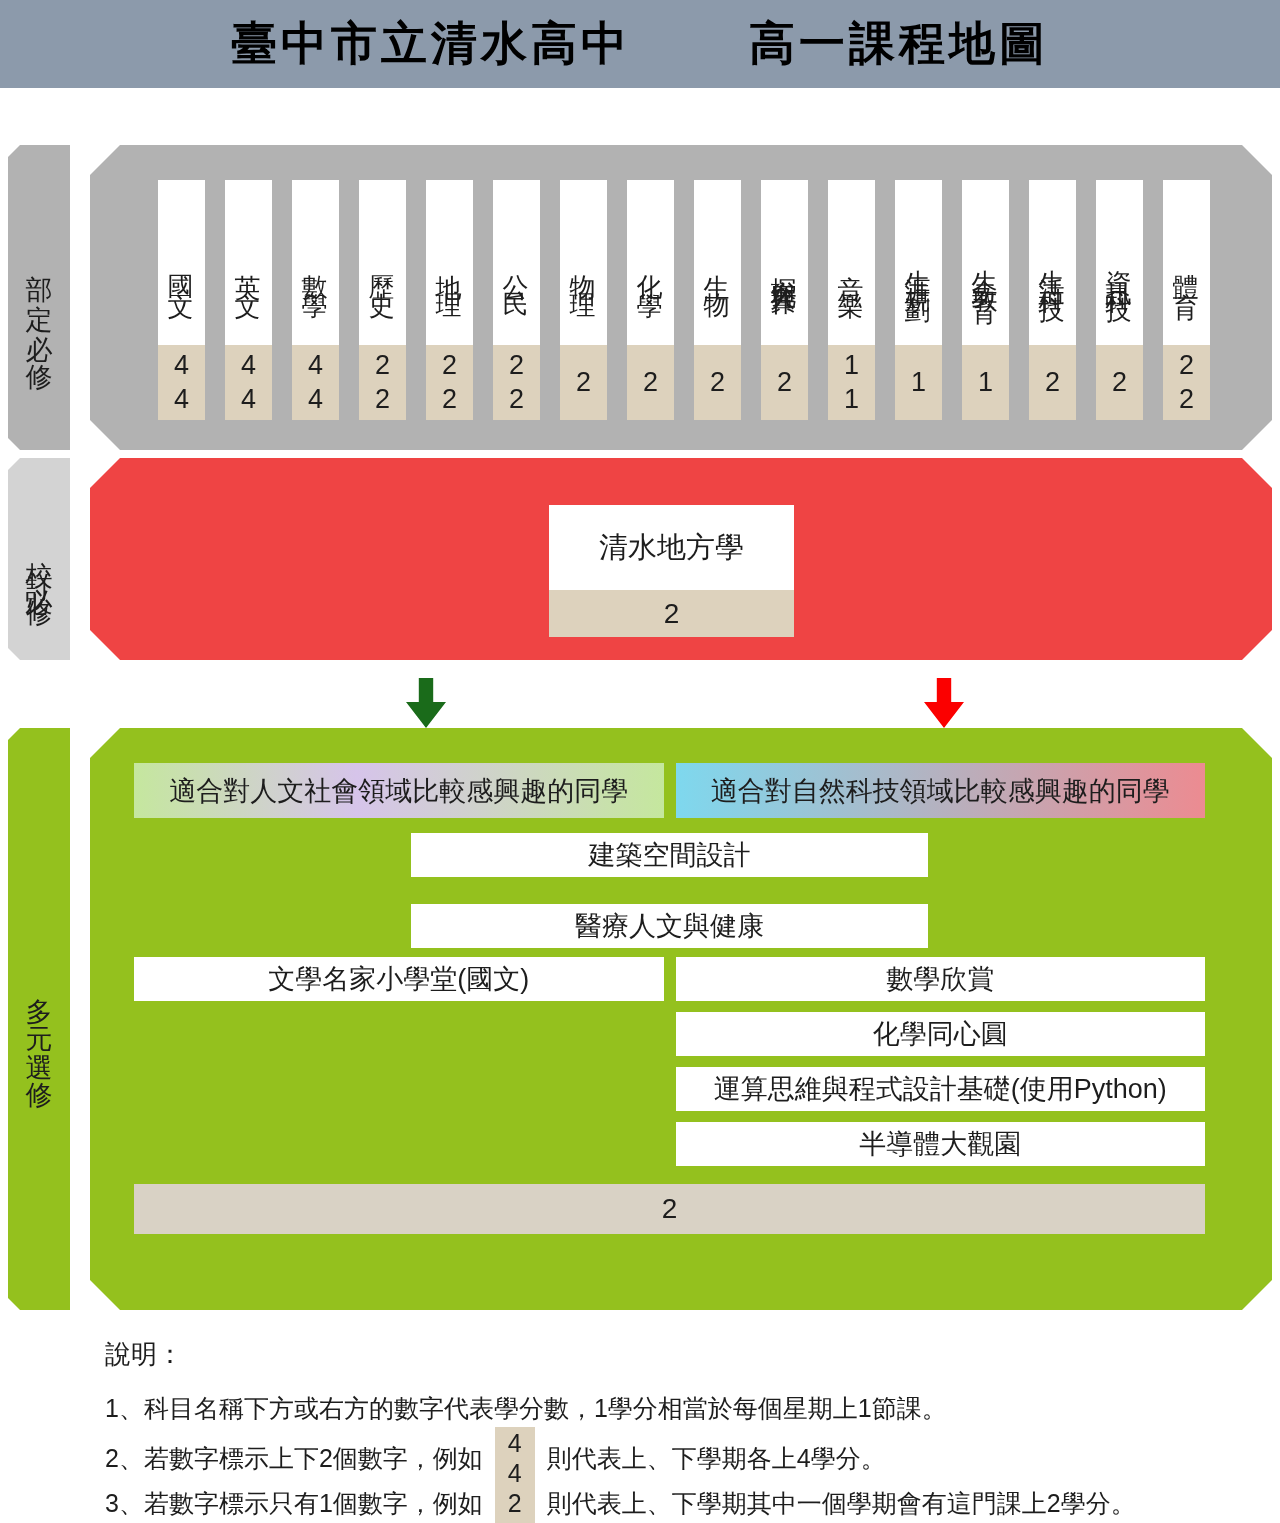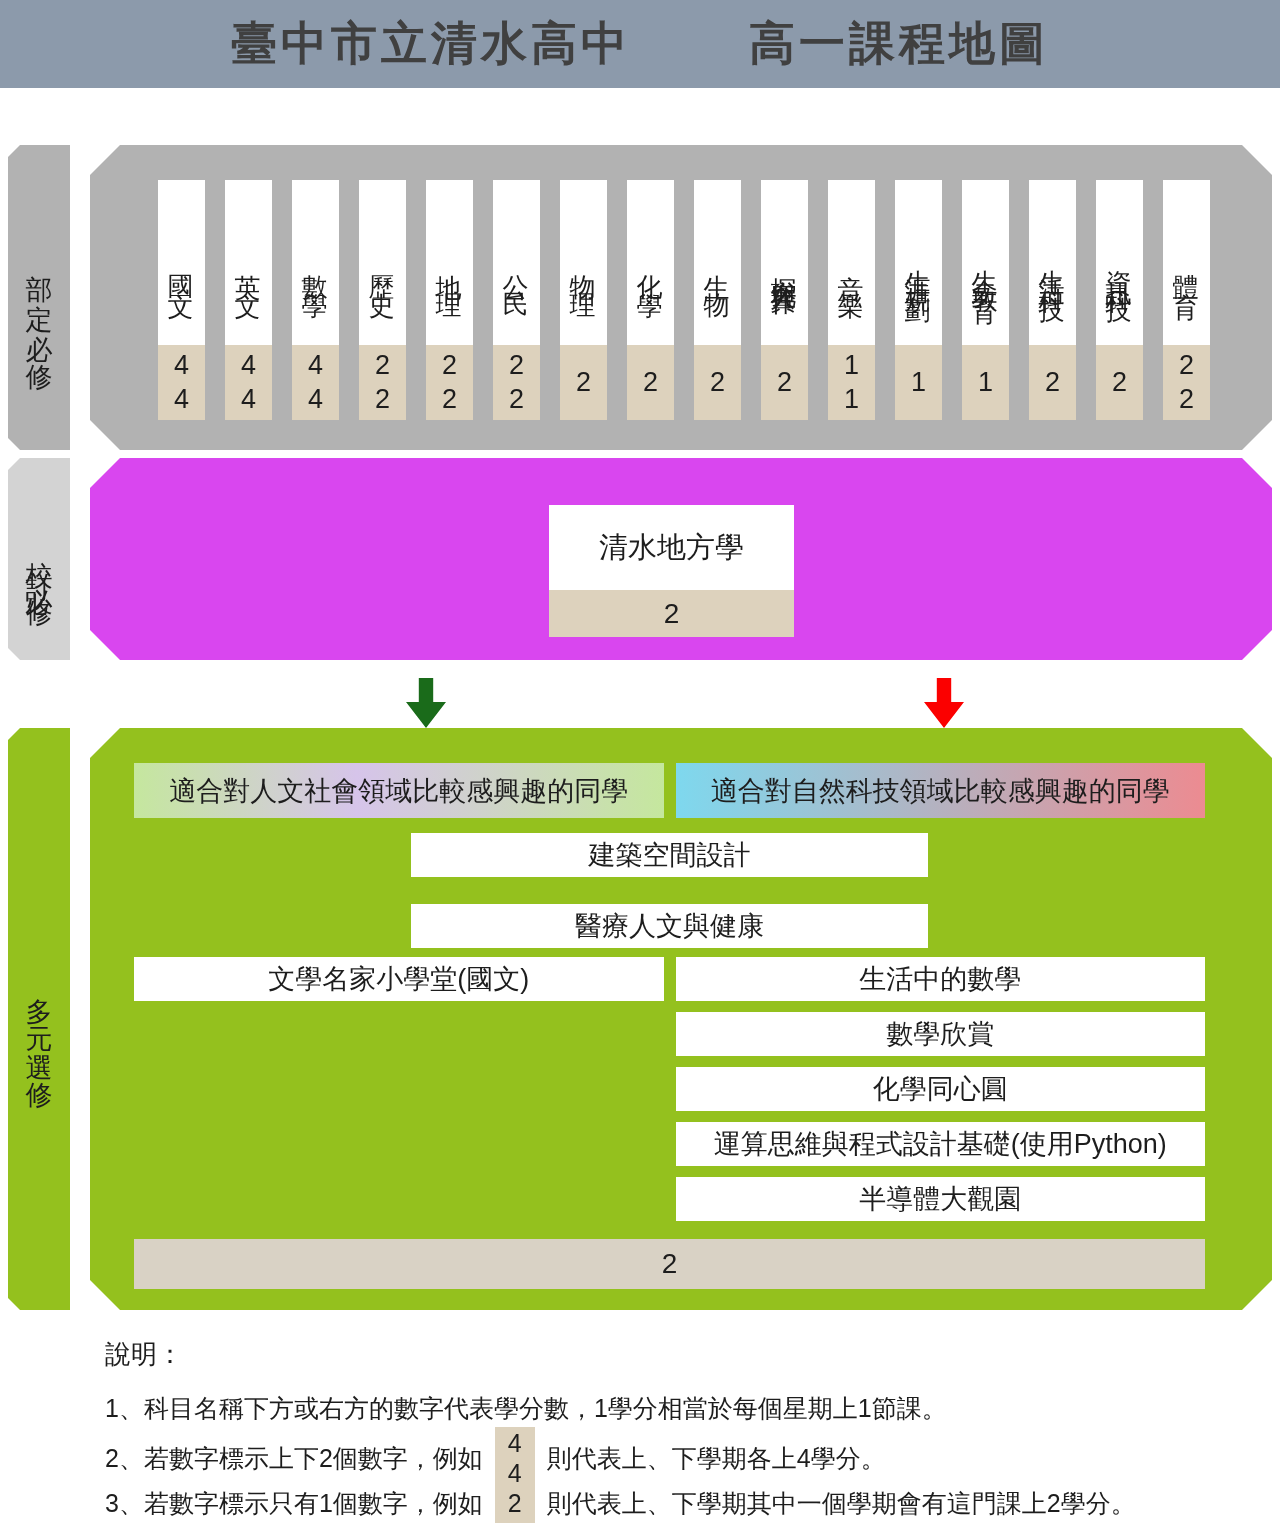--- a/index.html
+++ b/index.html
@@ -6,21 +6,21 @@
   html,body { width:1280px; }
   body {
     height:1523px; position:relative; background:#ffffff;
     font-family:"Liberation Sans","DejaVu Sans",sans-serif; color:#1d1d1d; overflow:hidden;
   }
   .abs { position:absolute; }
 
   
   .title-bar { left:0; top:0; width:1280px; height:88px; background:#8c9aab;
     display:flex; align-items:center; justify-content:center; gap:118px; }
-  .title-bar span { font-size:46px; font-weight:600; color:#404040; letter-spacing:4px; }
+  .title-bar span { font-size:46px; font-weight:600; color:#000000; letter-spacing:4px; }
 
   
   .cham30 { clip-path:polygon(30px 0,calc(100% - 30px) 0,100% 30px,100% calc(100% - 30px),calc(100% - 30px) 100%,30px 100%,0 calc(100% - 30px),0 30px); }
   .chamL  { clip-path:polygon(12px 0,100% 0,100% 100%,12px 100%,0 calc(100% - 12px),0 12px); }
 
   
   .strip { left:8px; width:62px; display:flex; align-items:center; justify-content:center; }
   .strip span { writing-mode:vertical-rl; text-orientation:upright; font-size:27px; color:#1d1d1d; }
   .strip1 { top:145px; height:305px; background:#b2b2b2; }
   .strip1 span { letter-spacing:30px; margin-bottom:-30px; }
@@ -32,21 +32,21 @@
   
   .box1 { left:90px; top:145px; width:1182px; height:305px; background:#b2b2b2;
     display:flex; justify-content:space-between; padding:35px 62px 0 68px; }
   .subject { width:47px; display:flex; flex-direction:column; }
   .subject-name { height:165px; background:#ffffff; display:flex; align-items:center; justify-content:center; }
   .subject-name span { writing-mode:vertical-rl; text-orientation:upright; font-size:26px; }
   .subject-credit { height:75px; background:#ddd2bd; display:flex; align-items:center; justify-content:center;
     font-size:27px; white-space:pre-line; text-align:center; line-height:1.25; }
 
   
-  .box2 { left:90px; top:458px; width:1182px; height:202px; background:#d946ef; }
+  .box2 { left:90px; top:458px; width:1182px; height:202px; background:#ef4444; }
   .local-course { position:absolute; left:459px; top:47px; width:245px; }
   .local-name { height:85px; background:#ffffff; display:flex; align-items:center; justify-content:center; font-size:29px; }
   .local-credit { height:47px; background:#ddd2bd; display:flex; align-items:center; justify-content:center; font-size:28px; }
 
   
   .arrow { top:678px; width:40px; height:50px;
     clip-path:polygon(32% 0,68% 0,68% 48%,100% 48%,50% 100%,0 48%,32% 48%); }
   .arrow-green { left:406px; background:#1a6b1a; }
   .arrow-red { left:924px; background:#fb0000; }
 
@@ -216,21 +216,20 @@
     <div class="track-header humanities">適合對人文社會領域比較感興趣的同學</div>
     <div class="track-header science">適合對自然科技領域比較感興趣的同學</div>
   </div>
   <div class="course-row center-course first">建築空間設計</div>
   <div class="course-row center-course">醫療人文與健康</div>
   <div class="course-cols">
     <div class="course-col">
       <div class="course-row">文學名家小學堂(國文)</div>
     </div>
     <div class="course-col">
-      <div class="course-row">生活中的數學</div>
       <div class="course-row">數學欣賞</div>
       <div class="course-row">化學同心圓</div>
       <div class="course-row">運算思維與程式設計基礎(使用Python)</div>
       <div class="course-row">半導體大觀園</div>
     </div>
   </div>
   <div class="elective-credit-bar">2</div>
 </div>
 
 <div class="abs notes-title">說明：</div>

